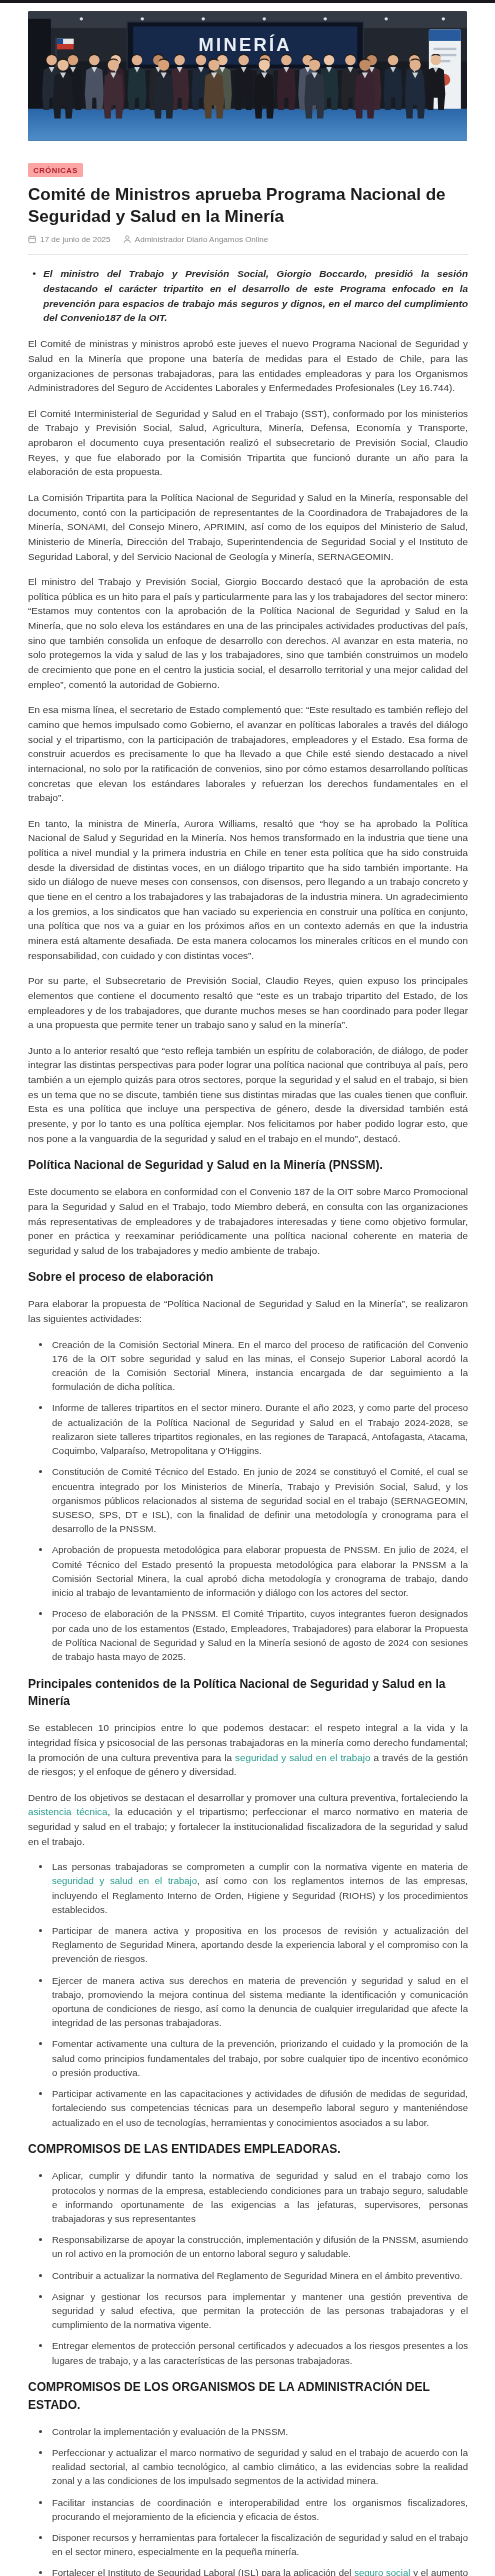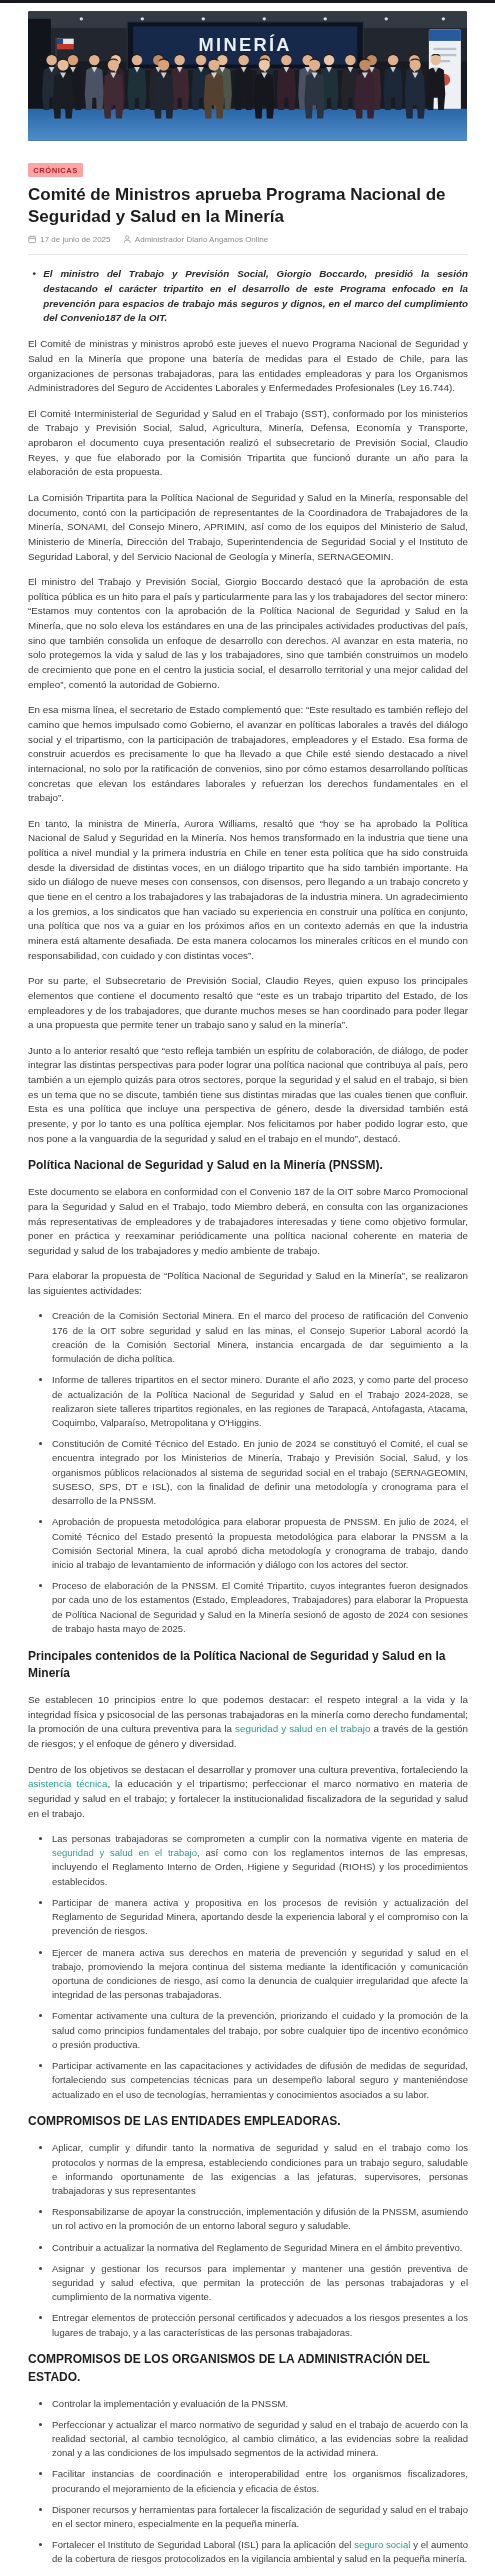--- a/index.html
+++ b/index.html
@@ -149,20 +149,21 @@
       <p class="para">El Comité de ministras y ministros aprobó este jueves el nuevo Programa Nacional de Seguridad y Salud en la Minería que propone una batería de medidas para el Estado de Chile, para las organizaciones de personas trabajadoras, para las entidades empleadoras y para los Organismos Administradores del Seguro de Accidentes Laborales y Enfermedades Profesionales (Ley 16.744).</p>
       <p class="para">El Comité Interministerial de Seguridad y Salud en el Trabajo (SST), conformado por los ministerios de Trabajo y Previsión Social, Salud, Agricultura, Minería, Defensa, Economía y Transporte, aprobaron el documento cuya presentación realizó el subsecretario de Previsión Social, Claudio Reyes, y que fue elaborado por la Comisión Tripartita que funcionó durante un año para la elaboración de esta propuesta.</p>
       <p class="para">La Comisión Tripartita para la Política Nacional de Seguridad y Salud en la Minería, responsable del documento, contó con la participación de representantes de la Coordinadora de Trabajadores de la Minería, SONAMI, del Consejo Minero, APRIMIN, así como de los equipos del Ministerio de Salud, Ministerio de Minería, Dirección del Trabajo, Superintendencia de Seguridad Social y el Instituto de Seguridad Laboral, y del Servicio Nacional de Geología y Minería, SERNAGEOMIN.</p>
       <p class="para">El ministro del Trabajo y Previsión Social, Giorgio Boccardo destacó que la aprobación de esta política pública es un hito para el país y particularmente para las y los trabajadores del sector minero: “Estamos muy contentos con la aprobación de la Política Nacional de Seguridad y Salud en la Minería, que no solo eleva los estándares en una de las principales actividades productivas del país, sino que también consolida un enfoque de desarrollo con derechos. Al avanzar en esta materia, no solo protegemos la vida y salud de las y los trabajadores, sino que también construimos un modelo de crecimiento que pone en el centro la justicia social, el desarrollo territorial y una mejor calidad del empleo”, comentó la autoridad de Gobierno.</p>
       <p class="para">En esa misma línea, el secretario de Estado complementó que: “Este resultado es también reflejo del camino que hemos impulsado como Gobierno, el avanzar en políticas laborales a través del diálogo social y el tripartismo, con la participación de trabajadores, empleadores y el Estado. Esa forma de construir acuerdos es precisamente lo que ha llevado a que Chile esté siendo destacado a nivel internacional, no solo por la ratificación de convenios, sino por cómo estamos desarrollando políticas concretas que elevan los estándares laborales y refuerzan los derechos fundamentales en el trabajo”.</p>
       <p class="para">En tanto, la ministra de Minería, Aurora Williams, resaltó que “hoy se ha aprobado la Política Nacional de Salud y Seguridad en la Minería. Nos hemos transformado en la industria que tiene una política a nivel mundial y la primera industria en Chile en tener esta política que ha sido construida desde la diversidad de distintas voces, en un diálogo tripartito que ha sido también importante. Ha sido un diálogo de nueve meses con consensos, con disensos, pero llegando a un trabajo concreto y que tiene en el centro a los trabajadores y las trabajadoras de la industria minera. Un agradecimiento a los gremios, a los sindicatos que han vaciado su experiencia en construir una política en conjunto, una política que nos va a guiar en los próximos años en un contexto además en que la industria minera está altamente desafiada. De esta manera colocamos los minerales críticos en el mundo con responsabilidad, con cuidado y con distintas voces”.</p>
       <p class="para">Por su parte, el Subsecretario de Previsión Social, Claudio Reyes, quien expuso los principales elementos que contiene el documento resaltó que “este es un trabajo tripartito del Estado, de los empleadores y de los trabajadores, que durante muchos meses se han coordinado para poder llegar a una propuesta que permite tener un trabajo sano y salud en la minería”.</p>
       <p class="para">Junto a lo anterior resaltó que “esto refleja también un espíritu de colaboración, de diálogo, de poder integrar las distintas perspectivas para poder lograr una política nacional que contribuya al país, pero también a un ejemplo quizás para otros sectores, porque la seguridad y el salud en el trabajo, si bien es un tema que no se discute, también tiene sus distintas miradas que las cuales tienen que confluir. Esta es una política que incluye una perspectiva de género, desde la diversidad también está presente, y por lo tanto es una política ejemplar. Nos felicitamos por haber podido lograr esto, que nos pone a la vanguardia de la seguridad y salud en el trabajo en el mundo”, destacó.</p>
       <p class="sub-heading">Política Nacional de Seguridad y Salud en la Minería (PNSSM).</p>
       <p class="para">Este documento se elabora en conformidad con el Convenio 187 de la OIT sobre Marco Promocional para la Seguridad y Salud en el Trabajo, todo Miembro deberá, en consulta con las organizaciones más representativas de empleadores y de trabajadores interesadas y tiene como objetivo formular, poner en práctica y reexaminar periódicamente una política nacional coherente en materia de seguridad y salud de los trabajadores y medio ambiente de trabajo.</p>
+      <p class="sub-heading">Sobre el proceso de elaboración</p>
       <p class="para">Para elaborar la propuesta de “Política Nacional de Seguridad y Salud en la Minería”, se realizaron las siguientes actividades:</p>
       <ul class="bullets">
         <li>Creación de la Comisión Sectorial Minera. En el marco del proceso de ratificación del Convenio 176 de la OIT sobre seguridad y salud en las minas, el Consejo Superior Laboral acordó la creación de la Comisión Sectorial Minera, instancia encargada de dar seguimiento a la formulación de dicha política.</li>
         <li>Informe de talleres tripartitos en el sector minero. Durante el año 2023, y como parte del proceso de actualización de la Política Nacional de Seguridad y Salud en el Trabajo 2024-2028, se realizaron siete talleres tripartitos regionales, en las regiones de Tarapacá, Antofagasta, Atacama, Coquimbo, Valparaíso, Metropolitana y O'Higgins.</li>
         <li>Constitución de Comité Técnico del Estado. En junio de 2024 se constituyó el Comité, el cual se encuentra integrado por los Ministerios de Minería, Trabajo y Previsión Social, Salud, y los organismos públicos relacionados al sistema de seguridad social en el trabajo (SERNAGEOMIN, SUSESO, SPS, DT e ISL), con la finalidad de definir una metodología y cronograma para el desarrollo de la PNSSM.</li>
         <li>Aprobación de propuesta metodológica para elaborar propuesta de PNSSM. En julio de 2024, el Comité Técnico del Estado presentó la propuesta metodológica para elaborar la PNSSM a la Comisión Sectorial Minera, la cual aprobó dicha metodología y cronograma de trabajo, dando inicio al trabajo de levantamiento de información y diálogo con los actores del sector.</li>
         <li>Proceso de elaboración de la PNSSM. El Comité Tripartito, cuyos integrantes fueron designados por cada uno de los estamentos (Estado, Empleadores, Trabajadores) para elaborar la Propuesta de Política Nacional de Seguridad y Salud en la Minería sesionó de agosto de 2024 con sesiones de trabajo hasta mayo de 2025.</li>
       </ul>
       <p class="sub-heading">Principales contenidos de la Política Nacional de Seguridad y Salud en la Minería</p>
       <p class="para">Se establecen 10 principios entre lo que podemos destacar: el respeto integral a la vida y la integridad física y psicosocial de las personas trabajadoras en la minería como derecho fundamental; la promoción de una cultura preventiva para la <a class="inline-link">seguridad y salud en el trabajo</a> a través de la gestión de riesgos; y el enfoque de género y diversidad.</p>

